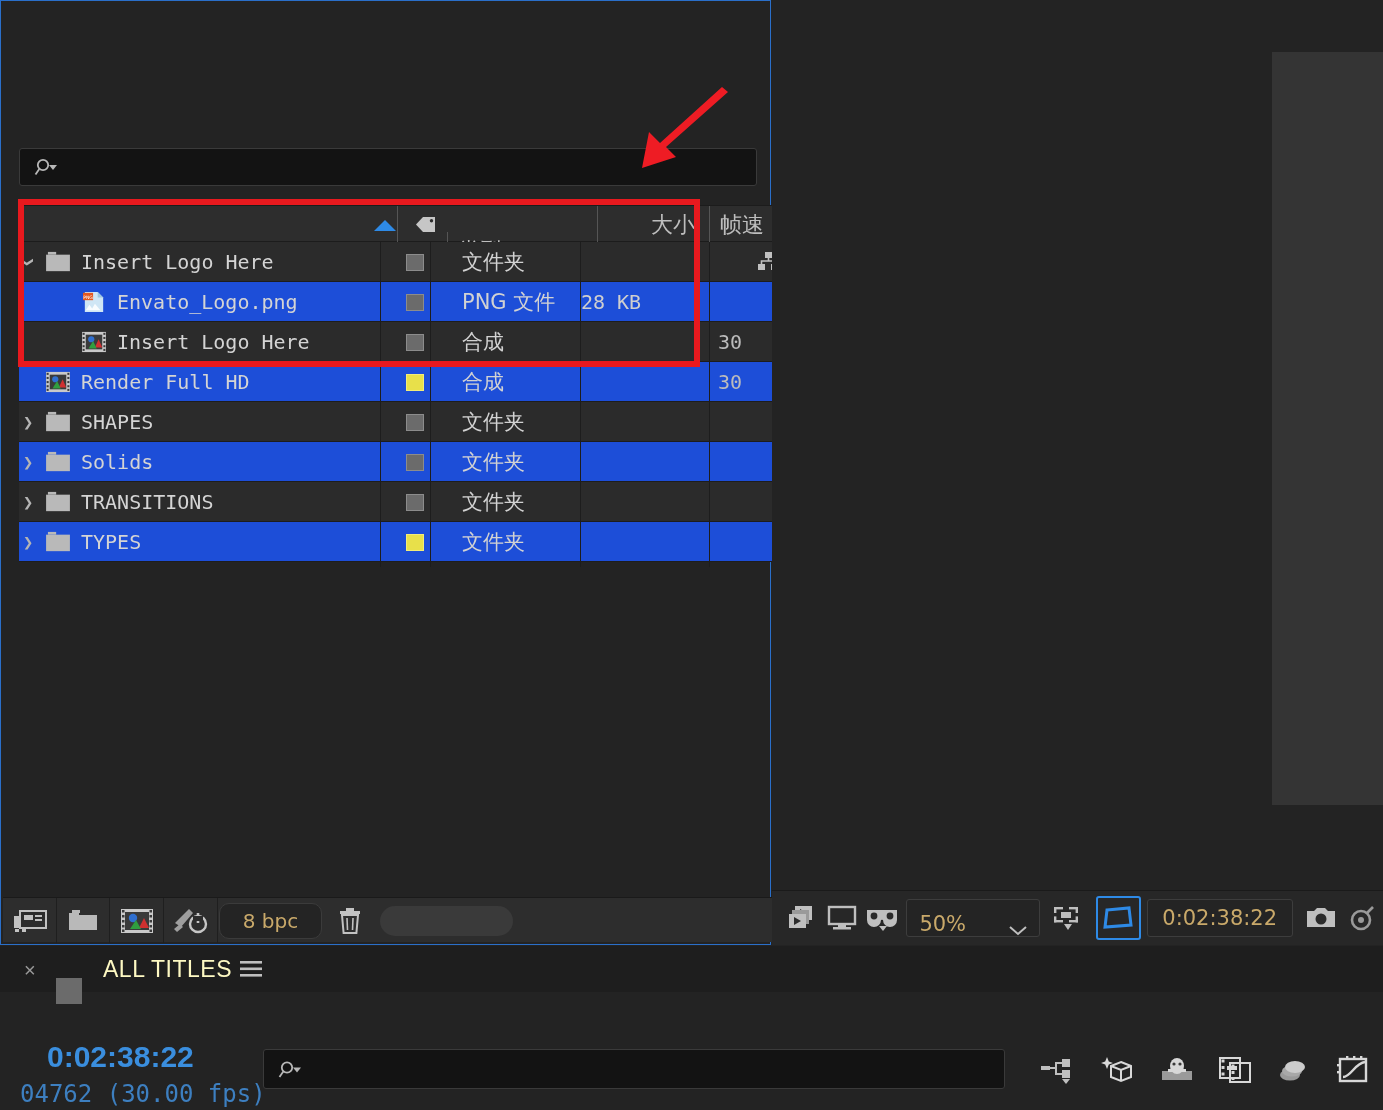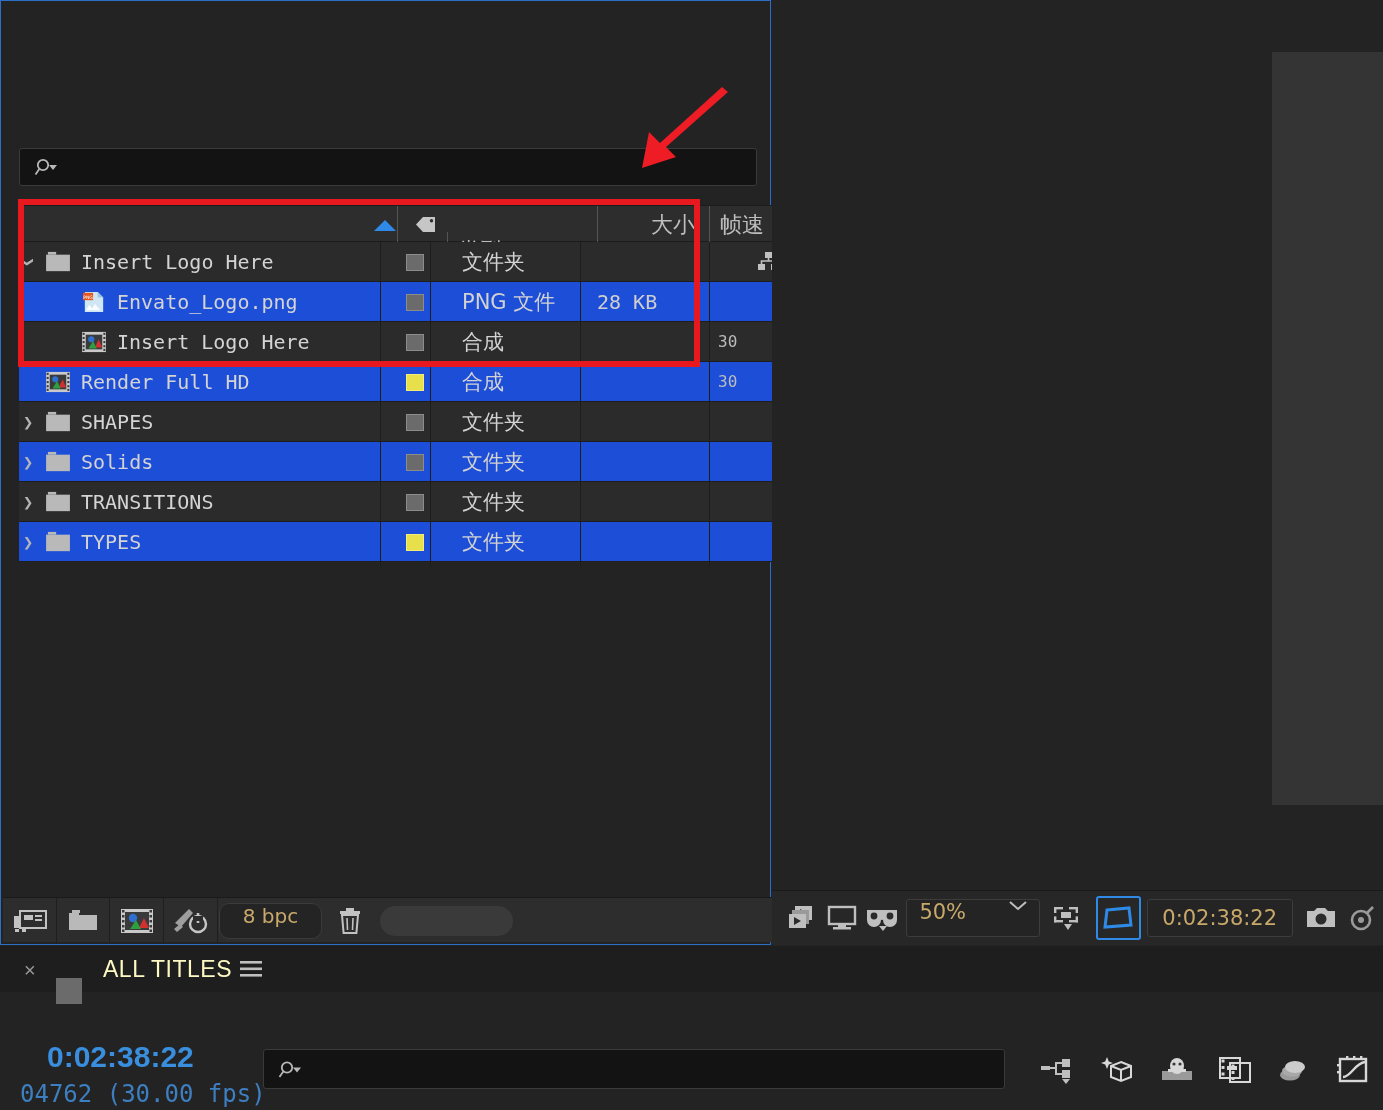--- a/index.html
+++ b/index.html
@@ -75,66 +75,66 @@
     position: absolute; left: 387px; top: 12px; width: 18px; height: 17px;
     background: #6b6b6b; border: 1px solid #8c8c8c;
   }
   .r-label.yellow { background: #e8e04a; border-color: #f2ec7a; }
   .r-type {
     position: absolute; left: 443px; top: 0; height: 40px; line-height: 40px;
     color: #d2d2d2; font-size: 21px; font-family: "DejaVu Sans", sans-serif;
     white-space: nowrap;
   }
   .r-size {
-    position: absolute; left: 578px; width: 110px; top: 0; height: 40px;
-    line-height: 40px; text-align: left; padding-right: 14px;
+    position: absolute; left: 544px; width: 110px; top: 0; height: 40px;
+    line-height: 40px; text-align: center; padding-right: 14px;
     font-family: "DejaVu Sans Mono", monospace; font-size: 20px; color: #cfcfcf;
   }
   .r-fps {
     position: absolute; left: 699px; top: 0; height: 40px; line-height: 40px;
-    font-family: "DejaVu Sans Mono", monospace; font-size: 16px; color: #bcbcbc;
+    font-family: "DejaVu Sans Mono", monospace; font-size: 20px; color: #bcbcbc;
   }
   .r-hier { position: absolute; left: 738px; top: 10px; width: 22px; height: 20px; }
 
   .col-sep { position: absolute; top: 240px; width: 1px; background: #1d1d1d; }
 
   
   .proj-bottom {
     position: absolute; left: 1px; bottom: 1px; width: 769px; height: 45px;
     background: #2d2d2d; border-top: 1px solid #1a1a1a;
   }
   .tb-btn {
     position: absolute; top: 0; height: 45px; display: flex;
     align-items: center; justify-content: center;
     border-right: 1px solid #1f1f1f;
   }
   .bpc-field {
     position: absolute; top: 5px; height: 36px;
     background: #242424; border: 1px solid #3b3b3b; border-radius: 10px;
-    display: flex; justify-content: center;
+    display: flex; align-items: center; justify-content: center;
     color: #c9a96a; font-family: "DejaVu Sans", sans-serif; font-size: 20px;
   }
   .pill {
     position: absolute; left: 377px; top: 8px; width: 133px; height: 30px;
     background: #3a3a3a; border-radius: 15px;
   }
 
   
   .viewer { position: absolute; left: 772px; top: 0; width: 611px; height: 945px; background: #232323; }
   .canvas { position: absolute; left: 500px; top: 52px; width: 200px; height: 753px; background: #343434; }
   .viewer-bar {
     position: absolute; left: 0; bottom: 0; width: 611px; height: 55px;
     background: #272727; border-top: 1px solid #1a1a1a;
     display: flex; align-items: center;
   }
   .vb-ico { width: 44px; height: 55px; display: flex; align-items: center; justify-content: center; }
   .zoom-sel {
     width: 144px; height: 38px; margin-left: 4px;
     background: #242424; border: 1px solid #3d3d3d; border-radius: 3px;
-    display: flex; align-items: flex-start; justify-content: space-between;
+    display: flex; align-items: flex-end; justify-content: space-between;
     padding: 0 12px; color: #c9a96a; font-size: 21px;
     font-family: "DejaVu Sans", sans-serif;
   }
   .tc-field {
     width: 160px; height: 38px; margin-left: 6px;
     background: #242424; border: 1px solid #3d3d3d; border-radius: 3px;
     display: flex; align-items: center; justify-content: center;
     color: #c9a96a; font-size: 21px; font-family: "DejaVu Sans", sans-serif;
   }
   .active-box { border: 2px solid #2e8ae6; border-radius: 3px; padding: 2px; }

